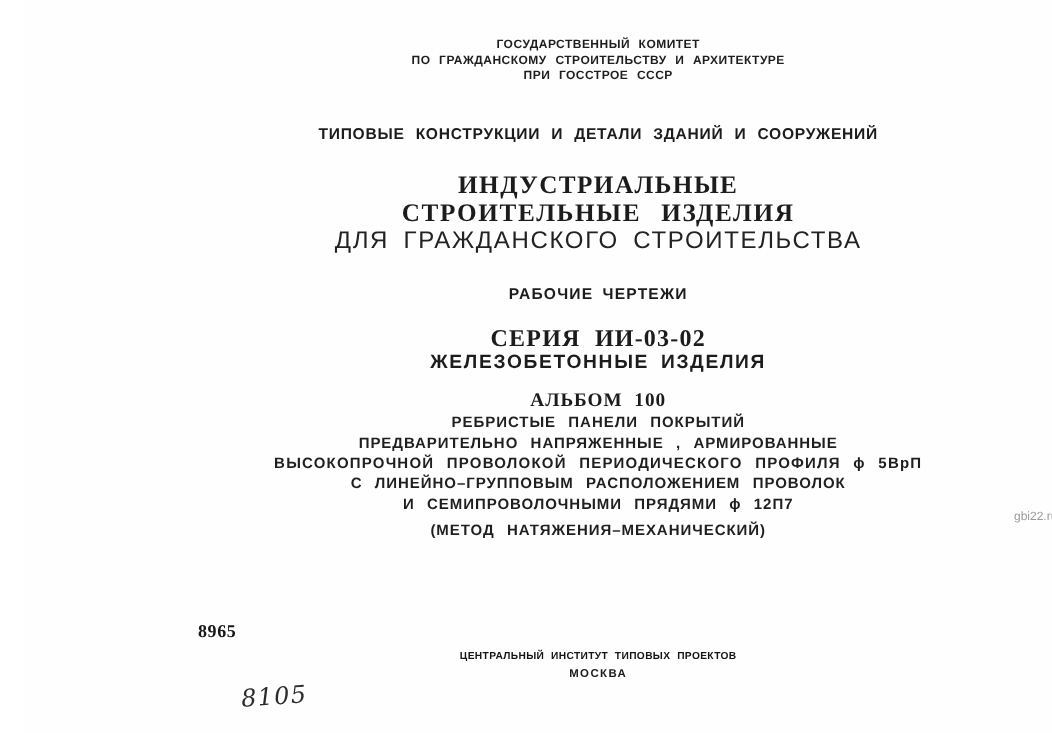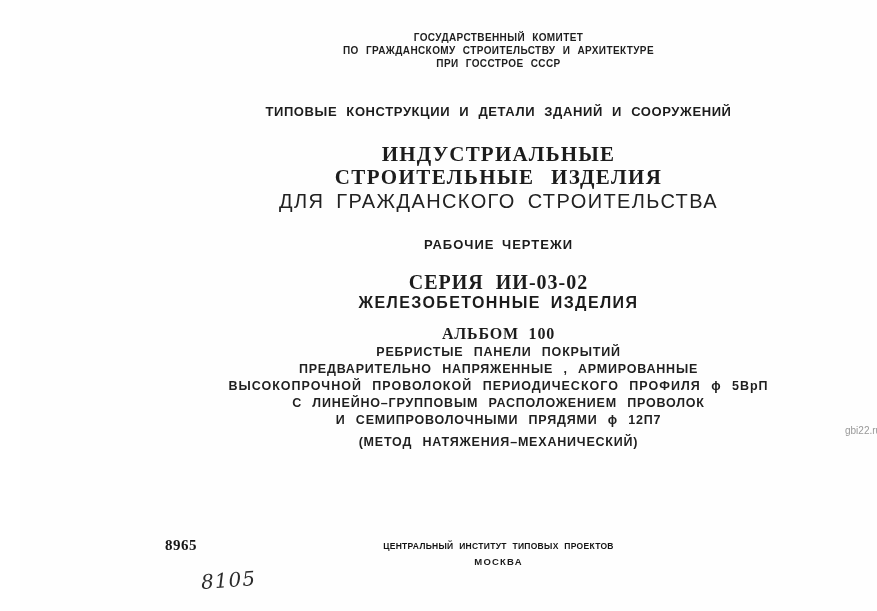--- a/index.html
+++ b/index.html
@@ -41,21 +41,21 @@
              font-size:16px;letter-spacing:.8px;word-spacing:5px;}
   .desc{font-weight:bold;font-size:12.5px;letter-spacing:.8px;word-spacing:6px;color:#1f1f1f;}
   .desc0{top:346px;}
   .desc1{top:363px;}
   .desc2{top:380px;letter-spacing:1px;}
   .desc3{top:397px;}
   .desc4{top:414px;}
   .desc5{top:436px;}
 
   .order-num{
-    position:absolute;left:145px;top:537px;
+    position:absolute;left:145px;top:519px;
     font-family:"Liberation Serif","DejaVu Serif",serif;
     font-weight:bold;font-size:15px;letter-spacing:.5px;color:#161616;
   }
   .institute{top:542px;font-weight:bold;font-size:8.5px;letter-spacing:.3px;word-spacing:3px;color:#141414;}
   .moscow{top:557px;font-weight:bold;font-size:9.5px;letter-spacing:1.2px;}
 
   .handwritten{
     position:absolute;left:181px;top:568px;
     font-family:"DejaVu Serif","Liberation Serif",serif;
     font-style:italic;font-size:20px;letter-spacing:1px;

